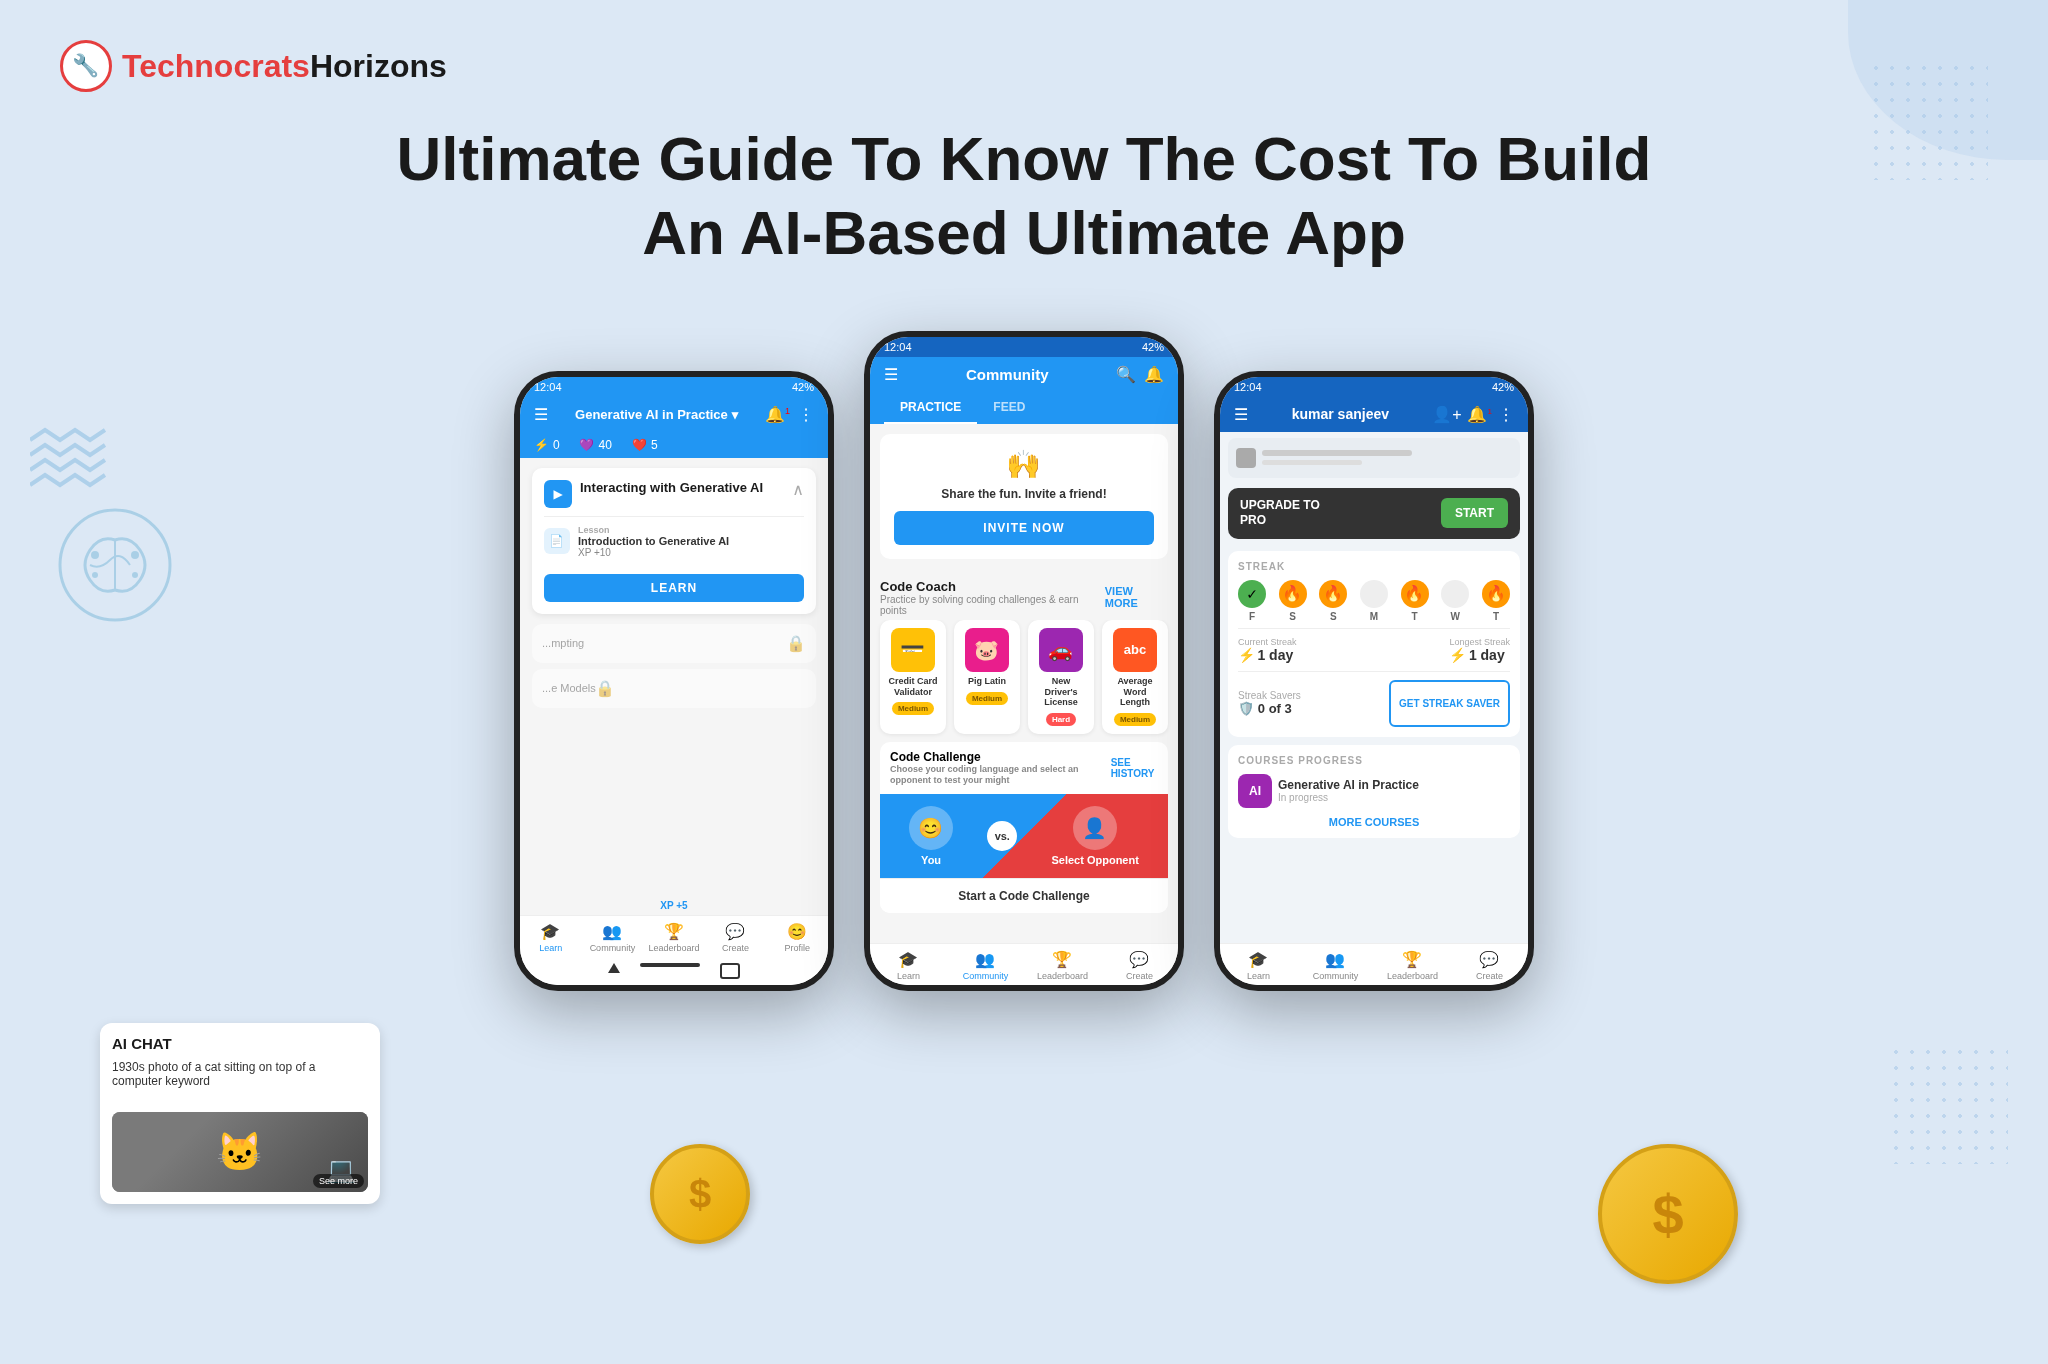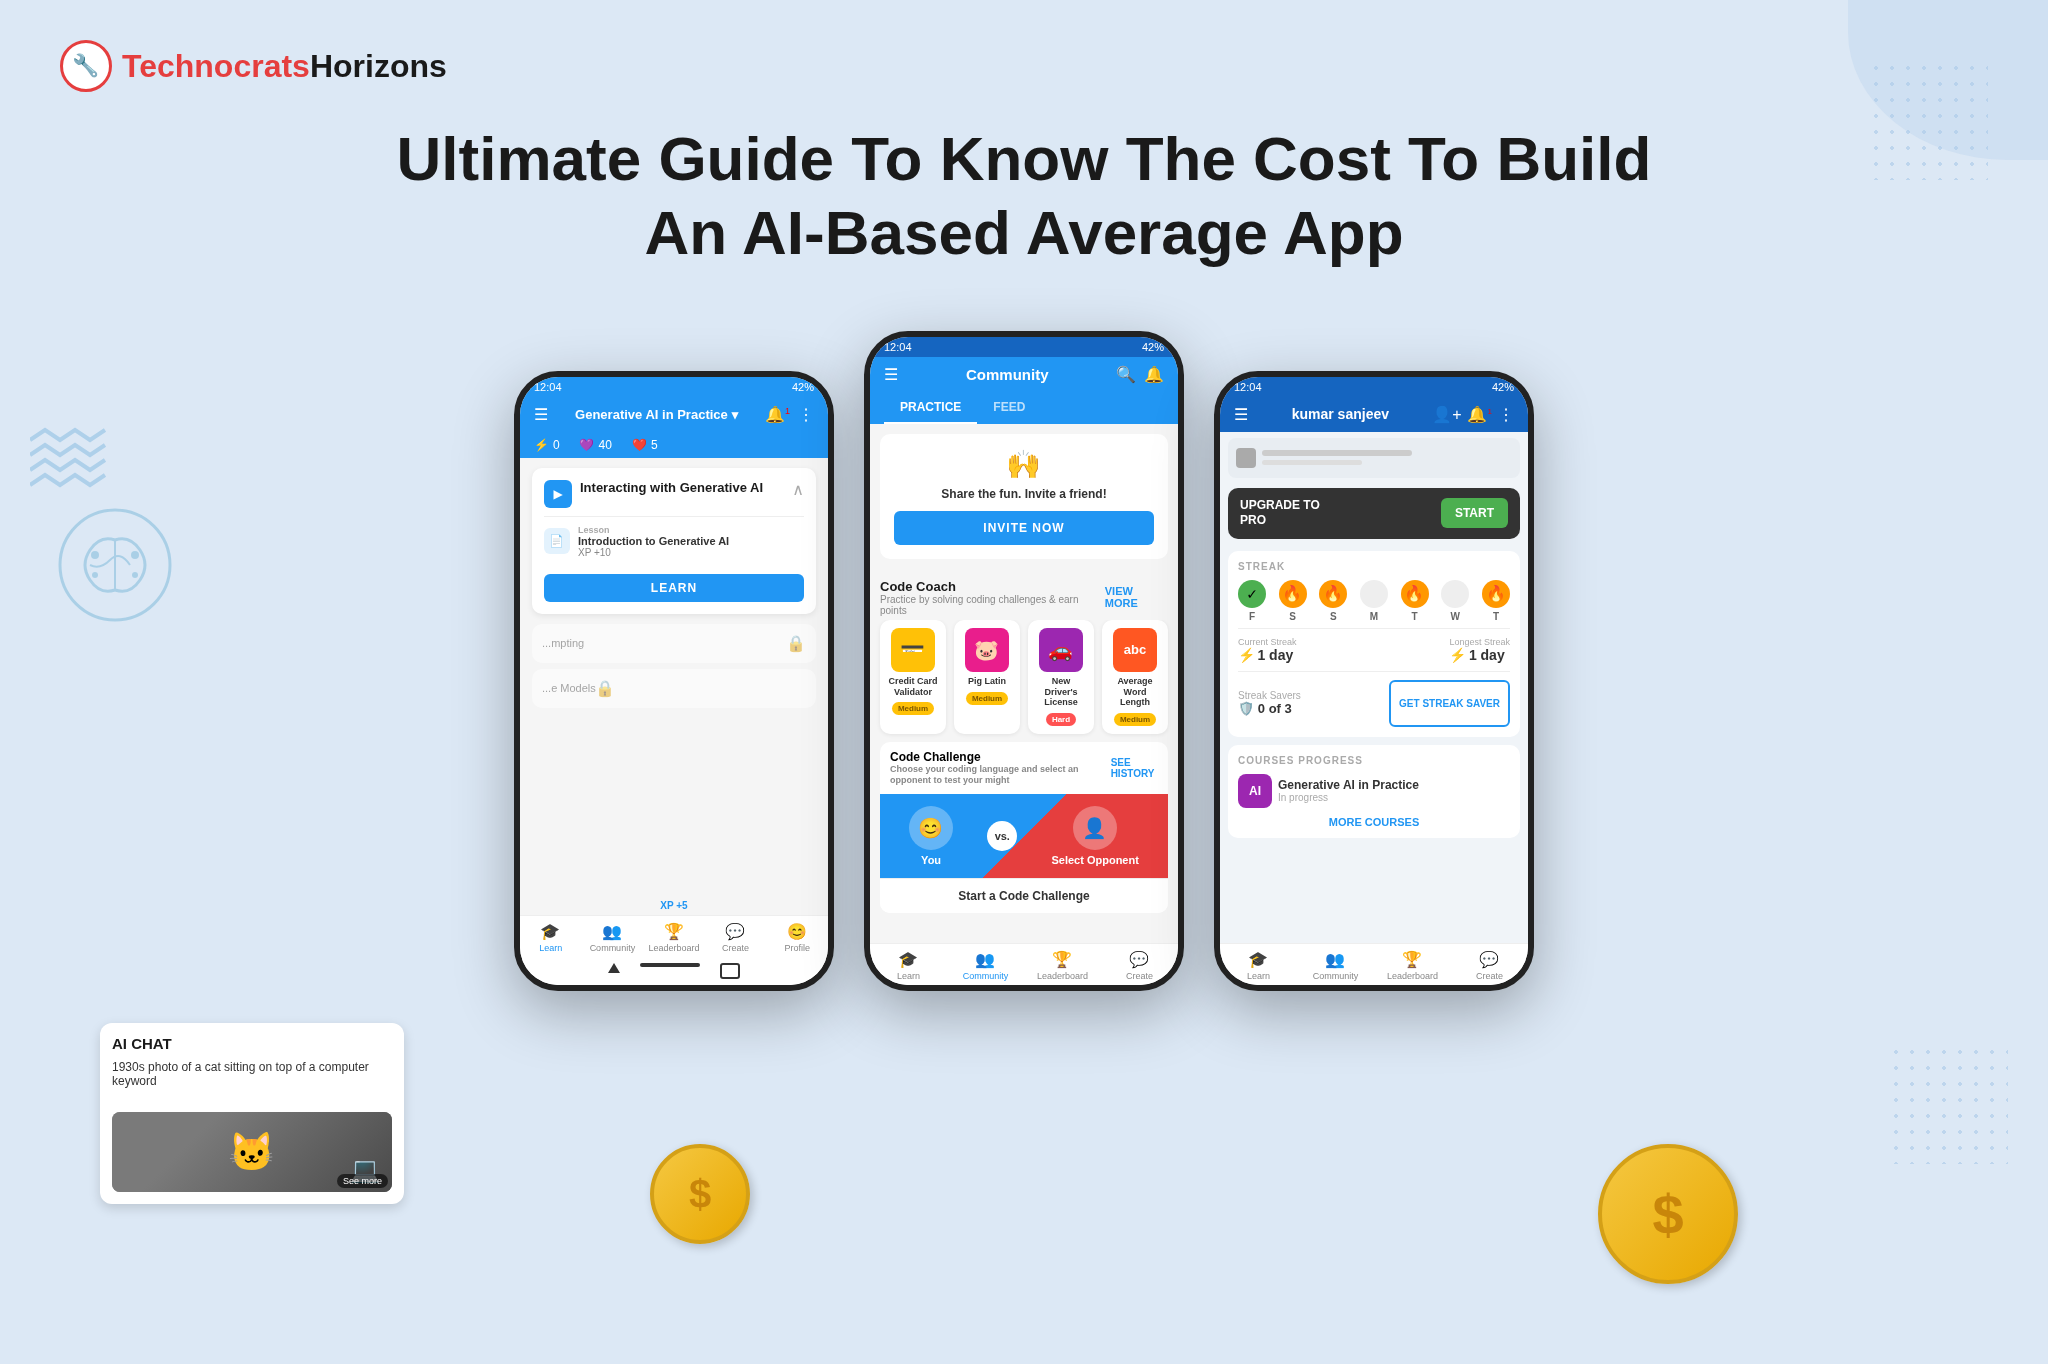--- a/index.html
+++ b/index.html
@@ -247,21 +247,21 @@
 
     
     .ai-chat-card {
       background: white;
       border-radius: 12px;
       padding: 12px;
       box-shadow: 0 4px 12px rgba(0,0,0,0.15);
       position: absolute;
       left: 100px;
       bottom: 160px;
-      width: 304px;
+      width: 280px;
       z-index: 10;
     }
     .ai-chat-title {
       font-size: 15px;
       font-weight: 800;
       color: #1a1a1a;
       margin-bottom: 8px;
     }
     .ai-chat-query {
       font-size: 12px;
@@ -578,21 +578,21 @@
         🔧
       </div>
       <div class="logo-text">
         <span class="red">Technocrats</span><span>Horizons</span>
       </div>
     </div>
   </div>
 
   <div class="main-title">
     <div>Ultimate Guide To Know The Cost To Build</div>
-    <div>An AI-Based Average App</div>
+    <div>An AI-Based Ultimate App</div>
   </div>
 
   <div class="phones-container">
 
     <div class="phone phone-1">
       <div class="phone-screen">
 
         <div class="status-bar">
           <span>12:04</span>
           <span>42%</span>

